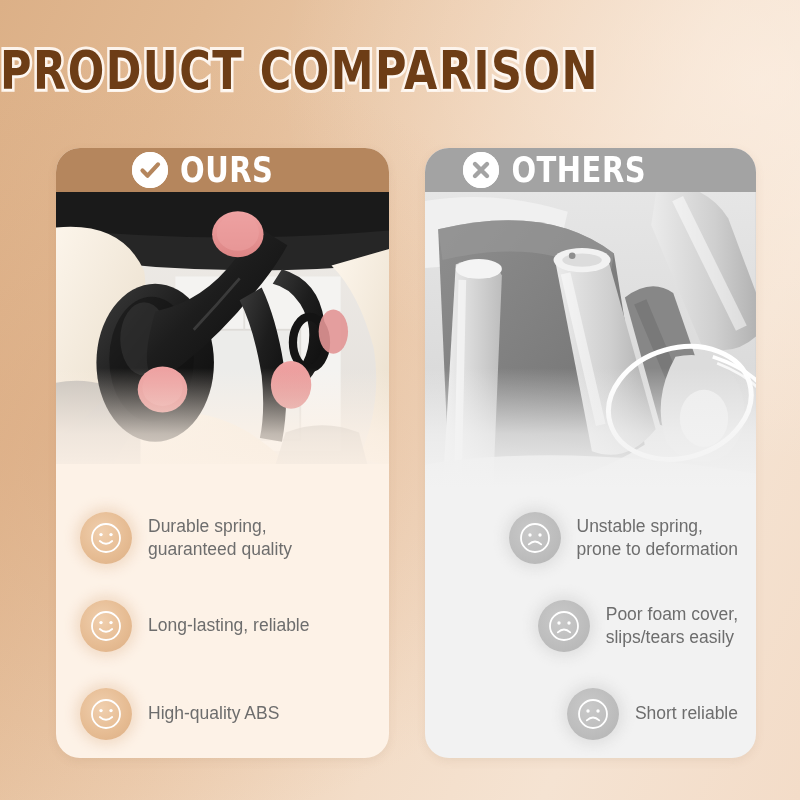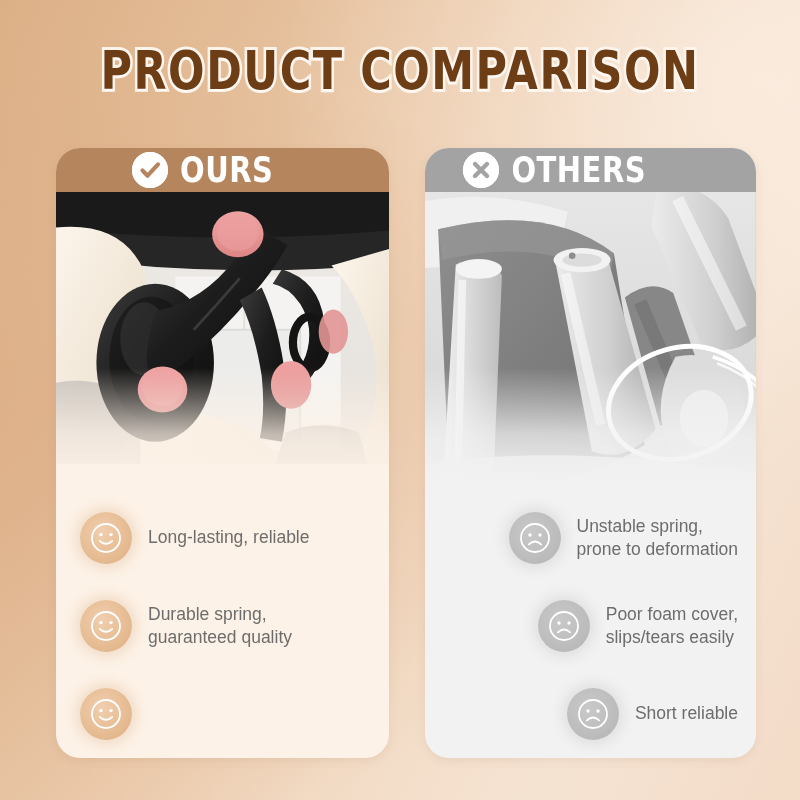--- a/index.html
+++ b/index.html
@@ -38,21 +38,21 @@
       radial-gradient(100% 80% at 95% 10%, rgba(255,245,236,.55) 0%, rgba(255,245,236,0) 60%);
     pointer-events: none;
   }
 
   
   .title-wrap {
     position: absolute;
     top: 40px;
     left: 0;
     width: 800px;
-    text-align: center;
+    text-align: left;
     z-index: 5;
   }
   .title {
     display: inline-block;
     font-family: "DejaVu Sans", sans-serif;
     font-size: 43px;
     font-weight: bold;
     letter-spacing: 1.5px;
     color: #6d3d16;
     -webkit-text-stroke: 5px #fdf4ec;
@@ -289,45 +289,46 @@
 
         <div class="feature">
           <span class="f-badge">
             <svg width="34" height="34" viewBox="0 0 34 34">
               <circle cx="17" cy="17" r="14" fill="none" stroke="#ffffff" stroke-width="1.8"></circle>
               <circle cx="12" cy="13.6" r="1.7" fill="#ffffff"></circle>
               <circle cx="22" cy="13.6" r="1.7" fill="#ffffff"></circle>
               <path d="M10.8 20 Q17 25.6 23.2 20" fill="none" stroke="#ffffff" stroke-width="1.8" stroke-linecap="round"></path>
             </svg>
           </span>
-          <span class="f-text">Long-lasting, reliable</span>
+          <span class="f-text">Durable spring,
+guaranteed quality</span>
         </div>
 
         <div class="feature">
           <span class="f-badge">
             <svg width="34" height="34" viewBox="0 0 34 34">
               <circle cx="17" cy="17" r="14" fill="none" stroke="#ffffff" stroke-width="1.8"></circle>
               <circle cx="12" cy="13.6" r="1.7" fill="#ffffff"></circle>
               <circle cx="22" cy="13.6" r="1.7" fill="#ffffff"></circle>
               <path d="M10.8 20 Q17 25.6 23.2 20" fill="none" stroke="#ffffff" stroke-width="1.8" stroke-linecap="round"></path>
             </svg>
           </span>
-          <span class="f-text">Durable spring,
-guaranteed quality</span>
+          <span class="f-text">Long-lasting, reliable</span>
         </div>
 
         <div class="feature">
           <span class="f-badge">
             <svg width="34" height="34" viewBox="0 0 34 34">
               <circle cx="17" cy="17" r="14" fill="none" stroke="#ffffff" stroke-width="1.8"></circle>
               <circle cx="12" cy="13.6" r="1.7" fill="#ffffff"></circle>
               <circle cx="22" cy="13.6" r="1.7" fill="#ffffff"></circle>
               <path d="M10.8 20 Q17 25.6 23.2 20" fill="none" stroke="#ffffff" stroke-width="1.8" stroke-linecap="round"></path>
             </svg>
           </span>
+          <span class="f-text">High-quality ABS</span>
         </div>
 
       </div>
     </div>
 
     <div class="card others">
 
       <div class="card-header">
         <span class="hdr-badge">
           <svg width="36" height="36" viewBox="0 0 36 36">

